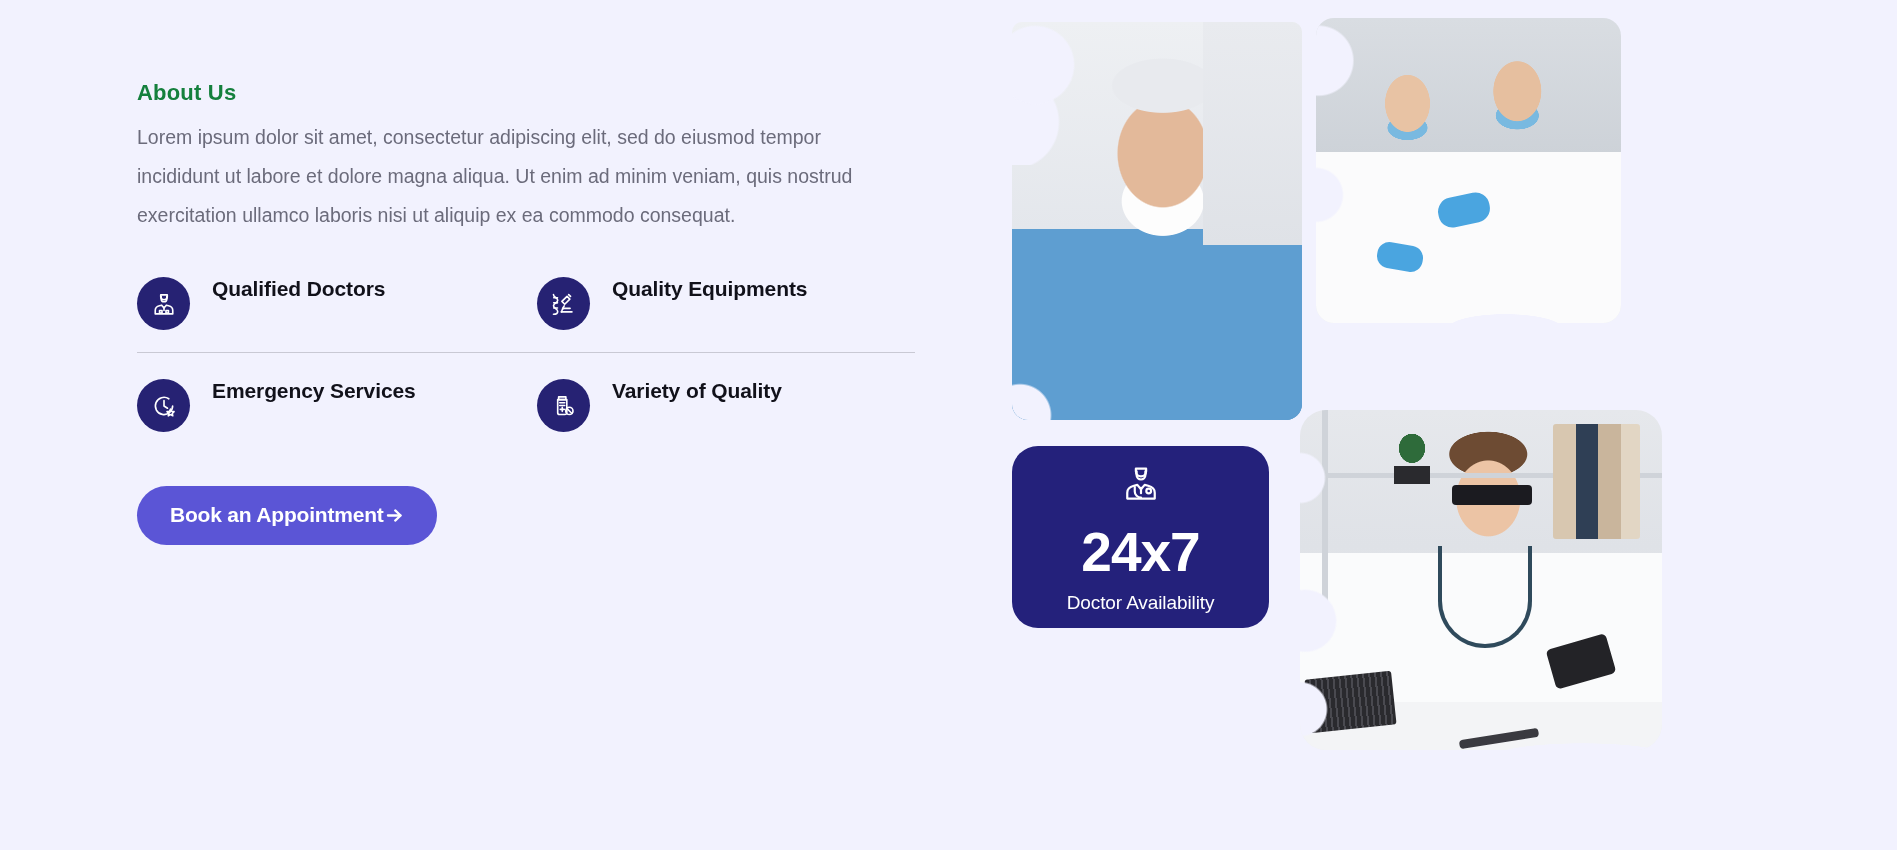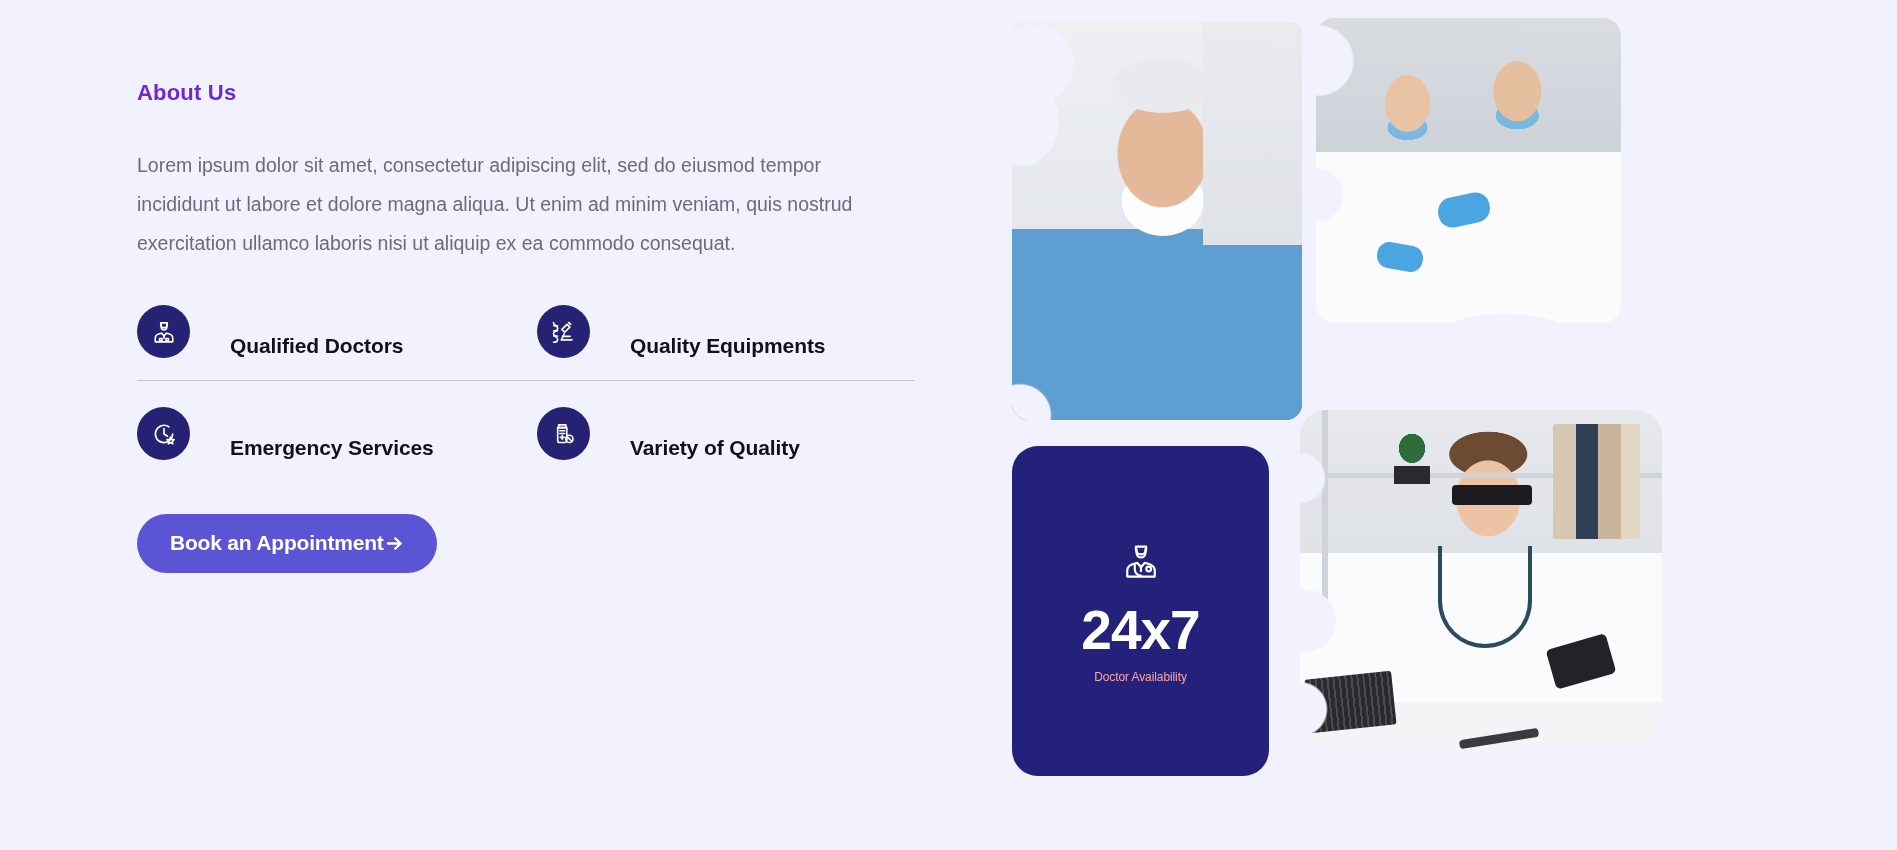--- a/index.html
+++ b/index.html
@@ -22,25 +22,25 @@
 
   
   .left-col {
     position: absolute;
     left: 137px;
     top: 80px;
     width: 790px;
   }
 
   .eyebrow {
-    color: #6d28d9;
+    color: #15803d;
     font-size: 22px;
     font-weight: 700;
     letter-spacing: 0.2px;
-    margin-bottom: 40px;
+    margin-bottom: 12px;
   }
 
   .headline {
     color: #0b0b12;
     font-size: 57px;
     line-height: 1.16;
     font-weight: 800;
     letter-spacing: -0.8px;
     max-width: 660px;
     margin-bottom: 38px;
@@ -67,22 +67,22 @@
   .feature-row.bottom { padding-top: 26px; }
 
   .divider {
     width: 778px;
     height: 1px;
     background: #c9c9d4;
   }
 
   .feature {
     display: flex;
-    align-items: flex-end;
-    gap: 40px;
+    align-items: flex-start;
+    gap: 22px;
   }
   .feature.col1 { width: 400px; }
   .feature.col2 { width: 378px; }
 
   .ficon {
     width: 53px;
     height: 53px;
     border-radius: 50%;
     background: #262273;
     display: flex;
@@ -188,40 +188,40 @@
   }
   #photo-duo .tear-b {
     position:absolute; left:0; bottom:0; width:100%; height:22%;
     background: radial-gradient(ellipse 80px 20px at 62% 108%, #f2f2fe 0 70%, transparent 72%);
   }
 
   
   #card-247 {
     position: absolute;
     left: 12px; top: 446px;
-    width: 257px; height: 330px;
+    width: 257px; height: 182px;
     background: #24217b;
     border-radius: 26px;
     display: flex;
     flex-direction: column;
     align-items: center;
     justify-content: center;
   }
   #card-247 .dicon { margin-bottom: 16px; }
   #card-247 .big {
     color: #ffffff;
     font-size: 55px;
     font-weight: 800;
     letter-spacing: -1px;
     line-height: 1;
     margin-bottom: 12px;
   }
   #card-247 .sub {
-    color: #fca5a5;
-    font-size: 12px;
+    color: #ffffff;
+    font-size: 19px;
     font-weight: 400;
     letter-spacing: -0.1px;
   }
 
   
   #photo-desk {
     left: 300px; top: 410px; width: 362px; height: 340px;
     border-radius: 26px;
   }
   #photo-desk .inner {

